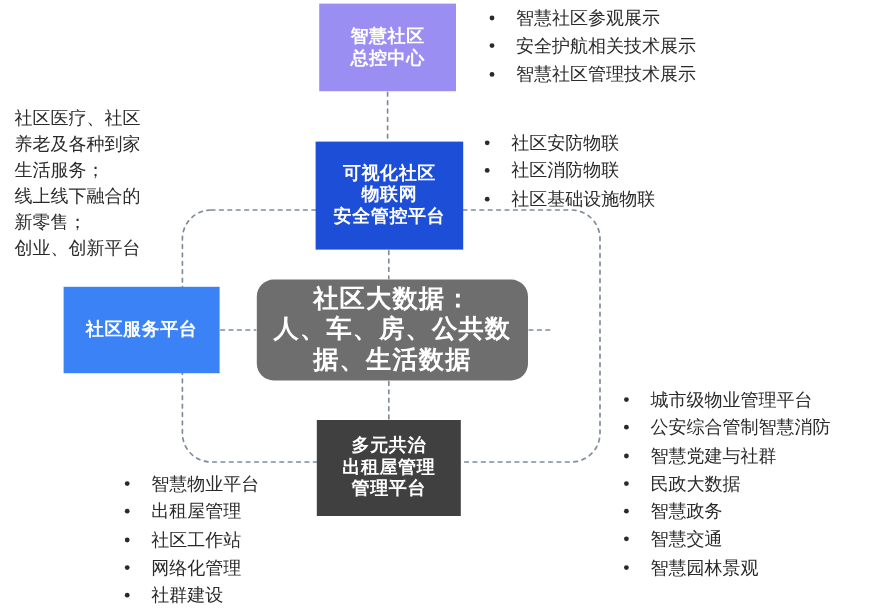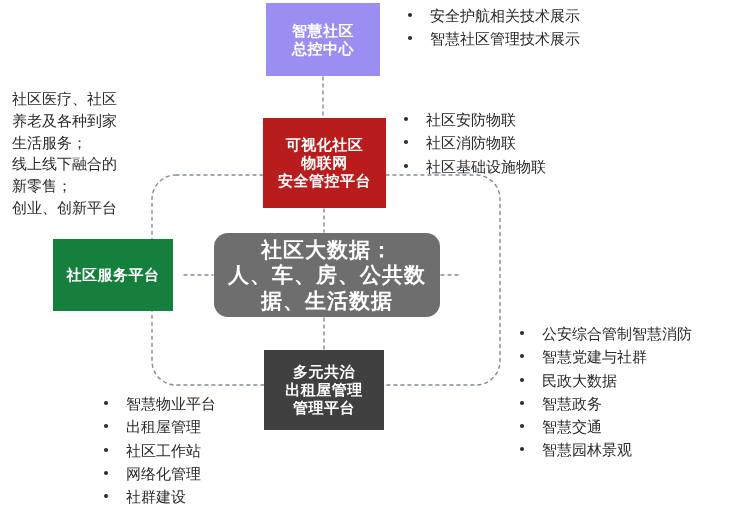--- a/index.html
+++ b/index.html
@@ -48,27 +48,27 @@
   }
   #node-top {
     left: 266px; top: 3px;
     width: 114px; height: 73px;
     background: #9b8ef2;
     font-size: 15px;
   }
   #node-green {
     left: 263px; top: 118px;
     width: 123px; height: 90px;
-    background: #b91c1c;
+    background: #1d4ed8;
     font-size: 15px;
   }
   #node-left {
     left: 53px; top: 239px;
-    width: 120px; height: 72px;
-    background: #15803d;
+    width: 130px; height: 72px;
+    background: #3b82f6;
     font-size: 15px;
   }
   #node-right {
     left: 462px; top: 237px;
     width: 123px; height: 78px;
     background: #f8bf63;
     font-size: 15px;
   }
   #node-bottom {
     left: 264px; top: 350px;
@@ -186,39 +186,41 @@
   <div class="textblock" id="text-left-services">
     <div class="line">社区医疗、社区</div>
     <div class="line">养老及各种到家</div>
     <div class="line">生活服务；</div>
     <div class="line">线上线下融合的</div>
     <div class="line">新零售；</div>
     <div class="line">创业、创新平台</div>
   </div>
 
   <ul class="bullets" id="bullets-top">
+    <li>智慧社区参观展示</li>
     <li>安全护航相关技术展示</li>
     <li>智慧社区管理技术展示</li>
   </ul>
 
   <ul class="bullets" id="bullets-green">
     <li>社区安防物联</li>
     <li>社区消防物联</li>
     <li>社区基础设施物联</li>
   </ul>
 
   <ul class="bullets" id="bullets-bottom-left">
     <li>智慧物业平台</li>
     <li>出租屋管理</li>
     <li>社区工作站</li>
     <li>网络化管理</li>
     <li>社群建设</li>
   </ul>
 
   <ul class="bullets" id="bullets-right">
+    <li>城市级物业管理平台</li>
     <li>公安综合管制智慧消防</li>
     <li>智慧党建与社群</li>
     <li>民政大数据</li>
     <li>智慧政务</li>
     <li>智慧交通</li>
     <li>智慧园林景观</li>
   </ul>
 
 </div>
 

